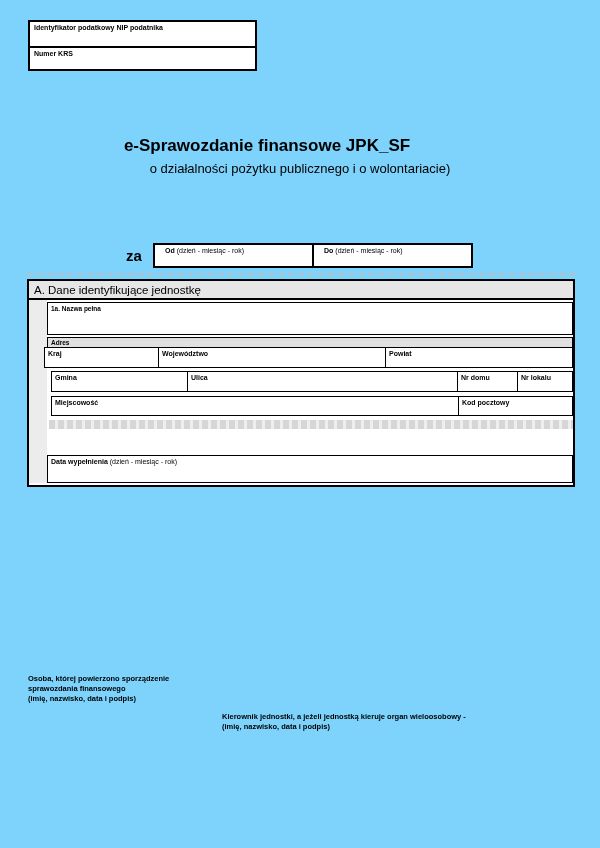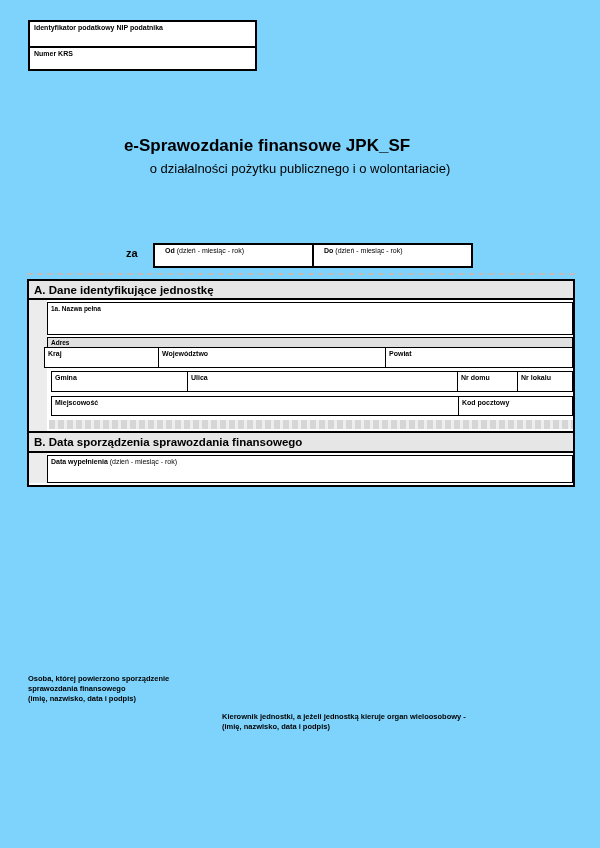--- a/index.html
+++ b/index.html
@@ -15,31 +15,31 @@
   .idbox .cell { padding:2px 4px; font-size:7px; font-weight:bold; }
   .idbox .cell-nip { height:26px; border-bottom:2px solid #000; }
   .idbox .cell-krs { height:21px; }
 
   
   .title-block { position:absolute; left:0; top:136px; width:600px; text-align:center; }
   .title-main { font-size:17px; font-weight:bold; position:relative; left:-33px; margin-bottom:4px; }
   .title-sub { font-size:13px; line-height:18px; }
 
   
-  .za-label { position:absolute; left:126px; top:247px; font-size:11px; font-weight:bold; }
+  .za-label { position:absolute; left:126px; top:247px; font-size:15px; font-weight:bold; }
   .period-box { position:absolute; left:153px; top:243px; width:320px; height:25px; border:2px solid #000; display:flex; background:#fff; }
   .period-cell { flex:1; padding:2px 0 0 10px; font-size:7px; }
   .period-cell.first { border-right:2px solid #000; }
   .lbl-b { font-weight:bold; }
   .lbl-hint { font-weight:normal; }
 
   
   .dashed-top { position:absolute; left:27px; top:273px; width:548px; height:0; border-top:2px dashed #bdbdbd; }
   .mainbox { position:absolute; left:27px; top:279px; width:548px; height:208px; border:2px solid #000; background:#fff; }
-  .sec-header { position:absolute; left:0; width:100%; height:19px; background:#e6e6e6; font-size:11.5px; font-weight:bold; padding:3px 0 0 5px; z-index:2; }
+  .sec-header { position:absolute; left:0; width:100%; height:19px; background:#e6e6e6; font-size:11.5px; font-weight:normal; padding:3px 0 0 5px; z-index:2; }
   .sec-header-a { top:0; border-bottom:2px solid #000; }
   .sec-header-b { top:150px; height:22px; border-top:2px solid #000; border-bottom:2px solid #000; }
   .left-strip { position:absolute; left:0; top:19px; width:18px; height:183px; background:#ececec; z-index:1; }
 
   .field { position:absolute; background:#fff; border:1.5px solid #000; z-index:2; font-size:6.5px; }
   .field .flabel { padding:2px 3px; }
   .nazwa-field { left:18px; top:21px; width:526px; height:33px; }
   .adres-bar { position:absolute; left:18px; top:56px; width:526px; height:11px; background:#e0e0e0; border:1px solid #000; z-index:2; font-size:6.5px; font-weight:bold; padding:1px 3px; }
   .frow { position:absolute; display:flex; border:1.5px solid #000; background:#fff; z-index:2; font-size:7px; }
   .frow .fcell { padding:2px 3px; font-weight:bold; }
@@ -138,21 +138,20 @@
       <div class="fcell c-miejscowosc">
         <span>Miejscowość</span>
       </div>
       <div class="fcell c-kod">
         <span>Kod pocztowy</span>
       </div>
     </div>
 
     <div class="dotted-strip"></div>
 
-    <div class="sec-header sec-header-b">B. Data sporządzenia sprawozdania finansowego</div>
 
     <div class="field data-field">
       <div class="flabel">
         <span class="lbl-b">Data wypełnienia</span>
         <span class="lbl-hint">(dzień - miesiąc - rok)</span>
       </div>
     </div>
   </div>
 
   <div class="sig sig-left">

